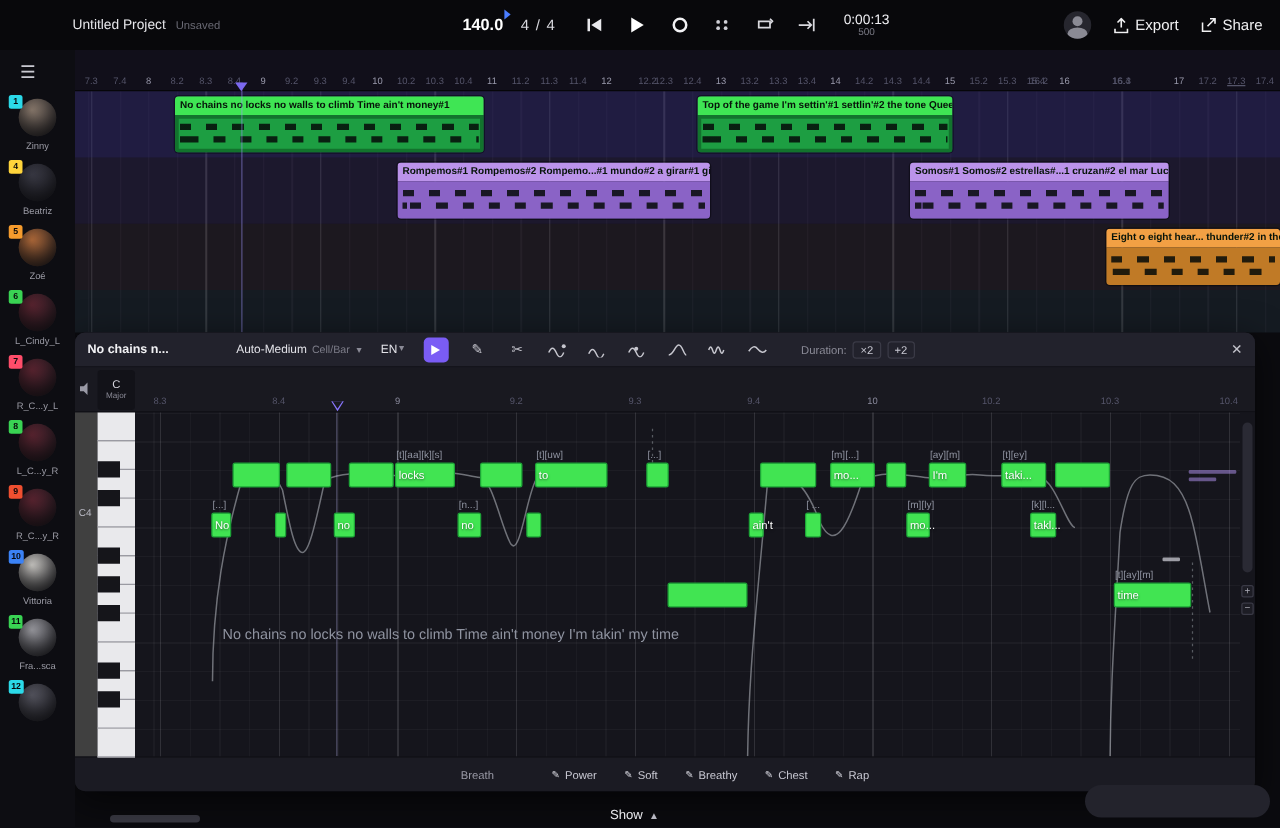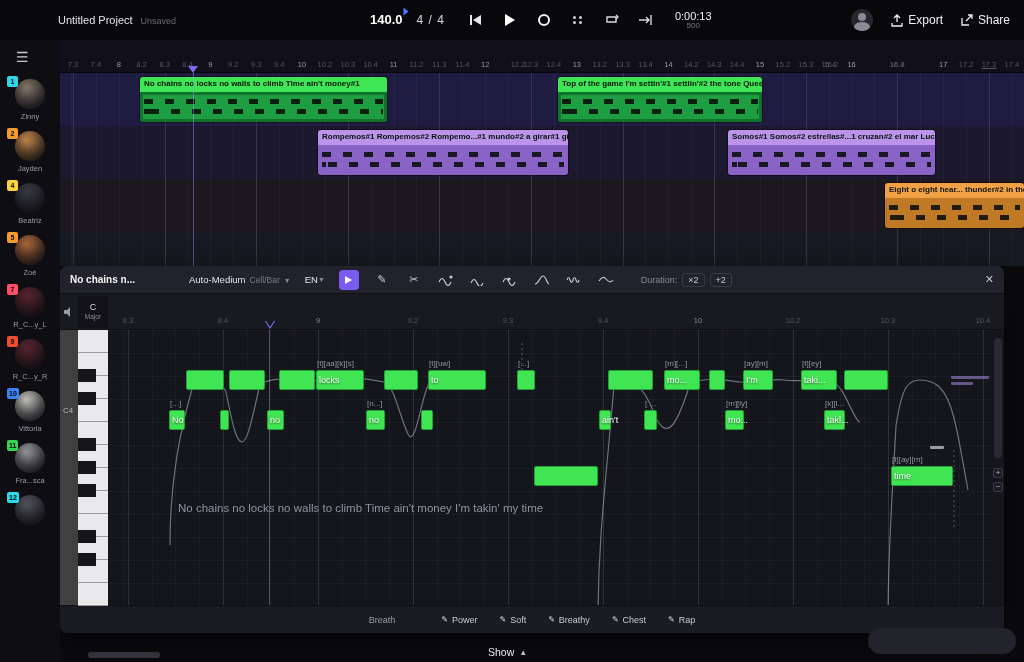--- a/index.html
+++ b/index.html
@@ -211,42 +211,48 @@
 <div class="sidebar">
   <div class="menu-btn">☰</div>
   <div class="track-list">
       <div class="track-item">
         <div class="avatar" style="background: radial-gradient(circle at 35% 30%, rgb(138, 122, 109), rgb(26, 26, 32));">
           <div class="badge" style="background: rgb(43, 217, 232);">1</div>
         </div>
         <div class="tname">Zinny</div>
       </div>
       <div class="track-item">
-        <div class="avatar" style="background: radial-gradient(circle at 35% 30%, rgb(201, 138, 75), rgb(26, 26, 32));">
-          <div class="badge" style="background: rgb(245, 155, 45);">2</div>
-        </div>
-        <div class="tname">Jayden</div>
-      </div>
-      <div class="track-item">
         <div class="avatar" style="background: radial-gradient(circle at 35% 30%, rgb(58, 58, 69), rgb(26, 26, 32));">
           <div class="badge" style="background: rgb(255, 212, 59);">4</div>
         </div>
         <div class="tname">Beatriz</div>
       </div>
       <div class="track-item">
         <div class="avatar" style="background: radial-gradient(circle at 35% 30%, rgb(176, 106, 58), rgb(26, 26, 32));">
           <div class="badge" style="background: rgb(245, 155, 45);">5</div>
         </div>
         <div class="tname">Zoé</div>
       </div>
       <div class="track-item">
         <div class="avatar" style="background: radial-gradient(circle at 35% 30%, rgb(90, 36, 48), rgb(26, 26, 32));">
+          <div class="badge" style="background: rgb(57, 211, 83);">6</div>
+        </div>
+        <div class="tname">L_Cindy_L</div>
+      </div>
+      <div class="track-item">
+        <div class="avatar" style="background: radial-gradient(circle at 35% 30%, rgb(90, 36, 48), rgb(26, 26, 32));">
           <div class="badge" style="background: rgb(255, 77, 106);">7</div>
         </div>
         <div class="tname">R_C...y_L</div>
+      </div>
+      <div class="track-item">
+        <div class="avatar" style="background: radial-gradient(circle at 35% 30%, rgb(90, 36, 48), rgb(26, 26, 32));">
+          <div class="badge" style="background: rgb(57, 211, 83);">8</div>
+        </div>
+        <div class="tname">L_C...y_R</div>
       </div>
       <div class="track-item">
         <div class="avatar" style="background: radial-gradient(circle at 35% 30%, rgb(90, 36, 48), rgb(26, 26, 32));">
           <div class="badge" style="background: rgb(239, 79, 48);">9</div>
         </div>
         <div class="tname">R_C...y_R</div>
       </div>
       <div class="track-item">
         <div class="avatar" style="background: radial-gradient(circle at 35% 30%, rgb(200, 198, 194), rgb(26, 26, 32));">
           <div class="badge" style="background: rgb(59, 130, 246);">10</div>

